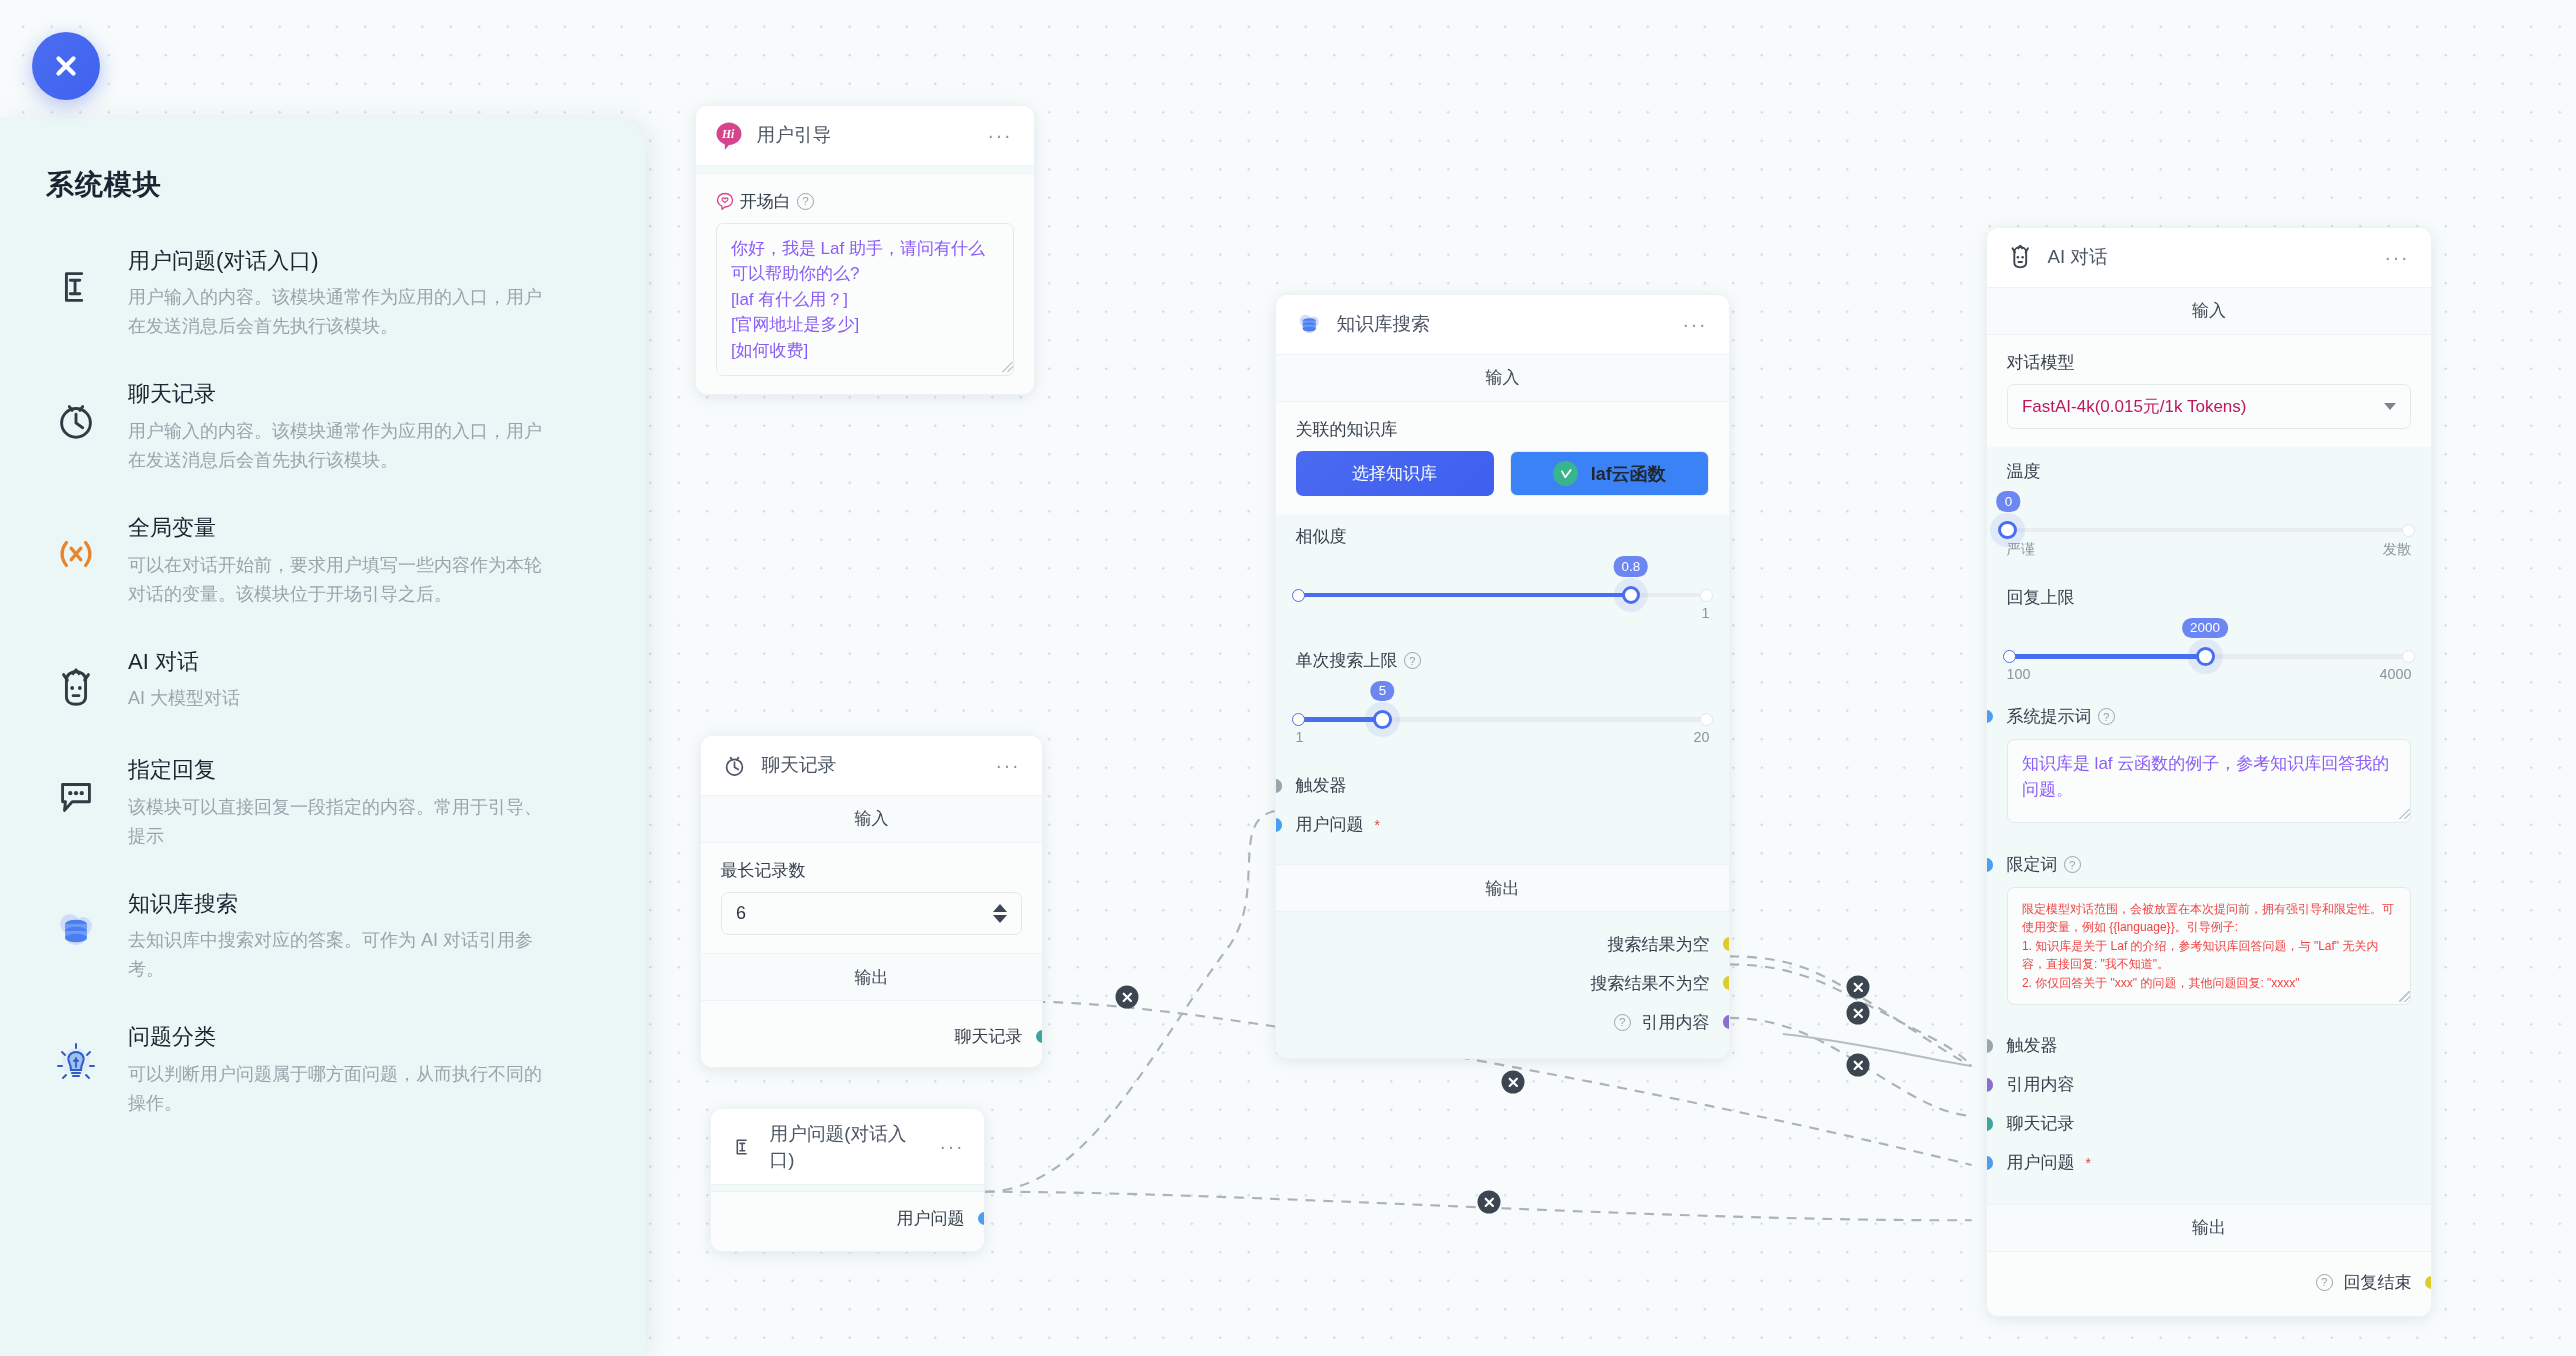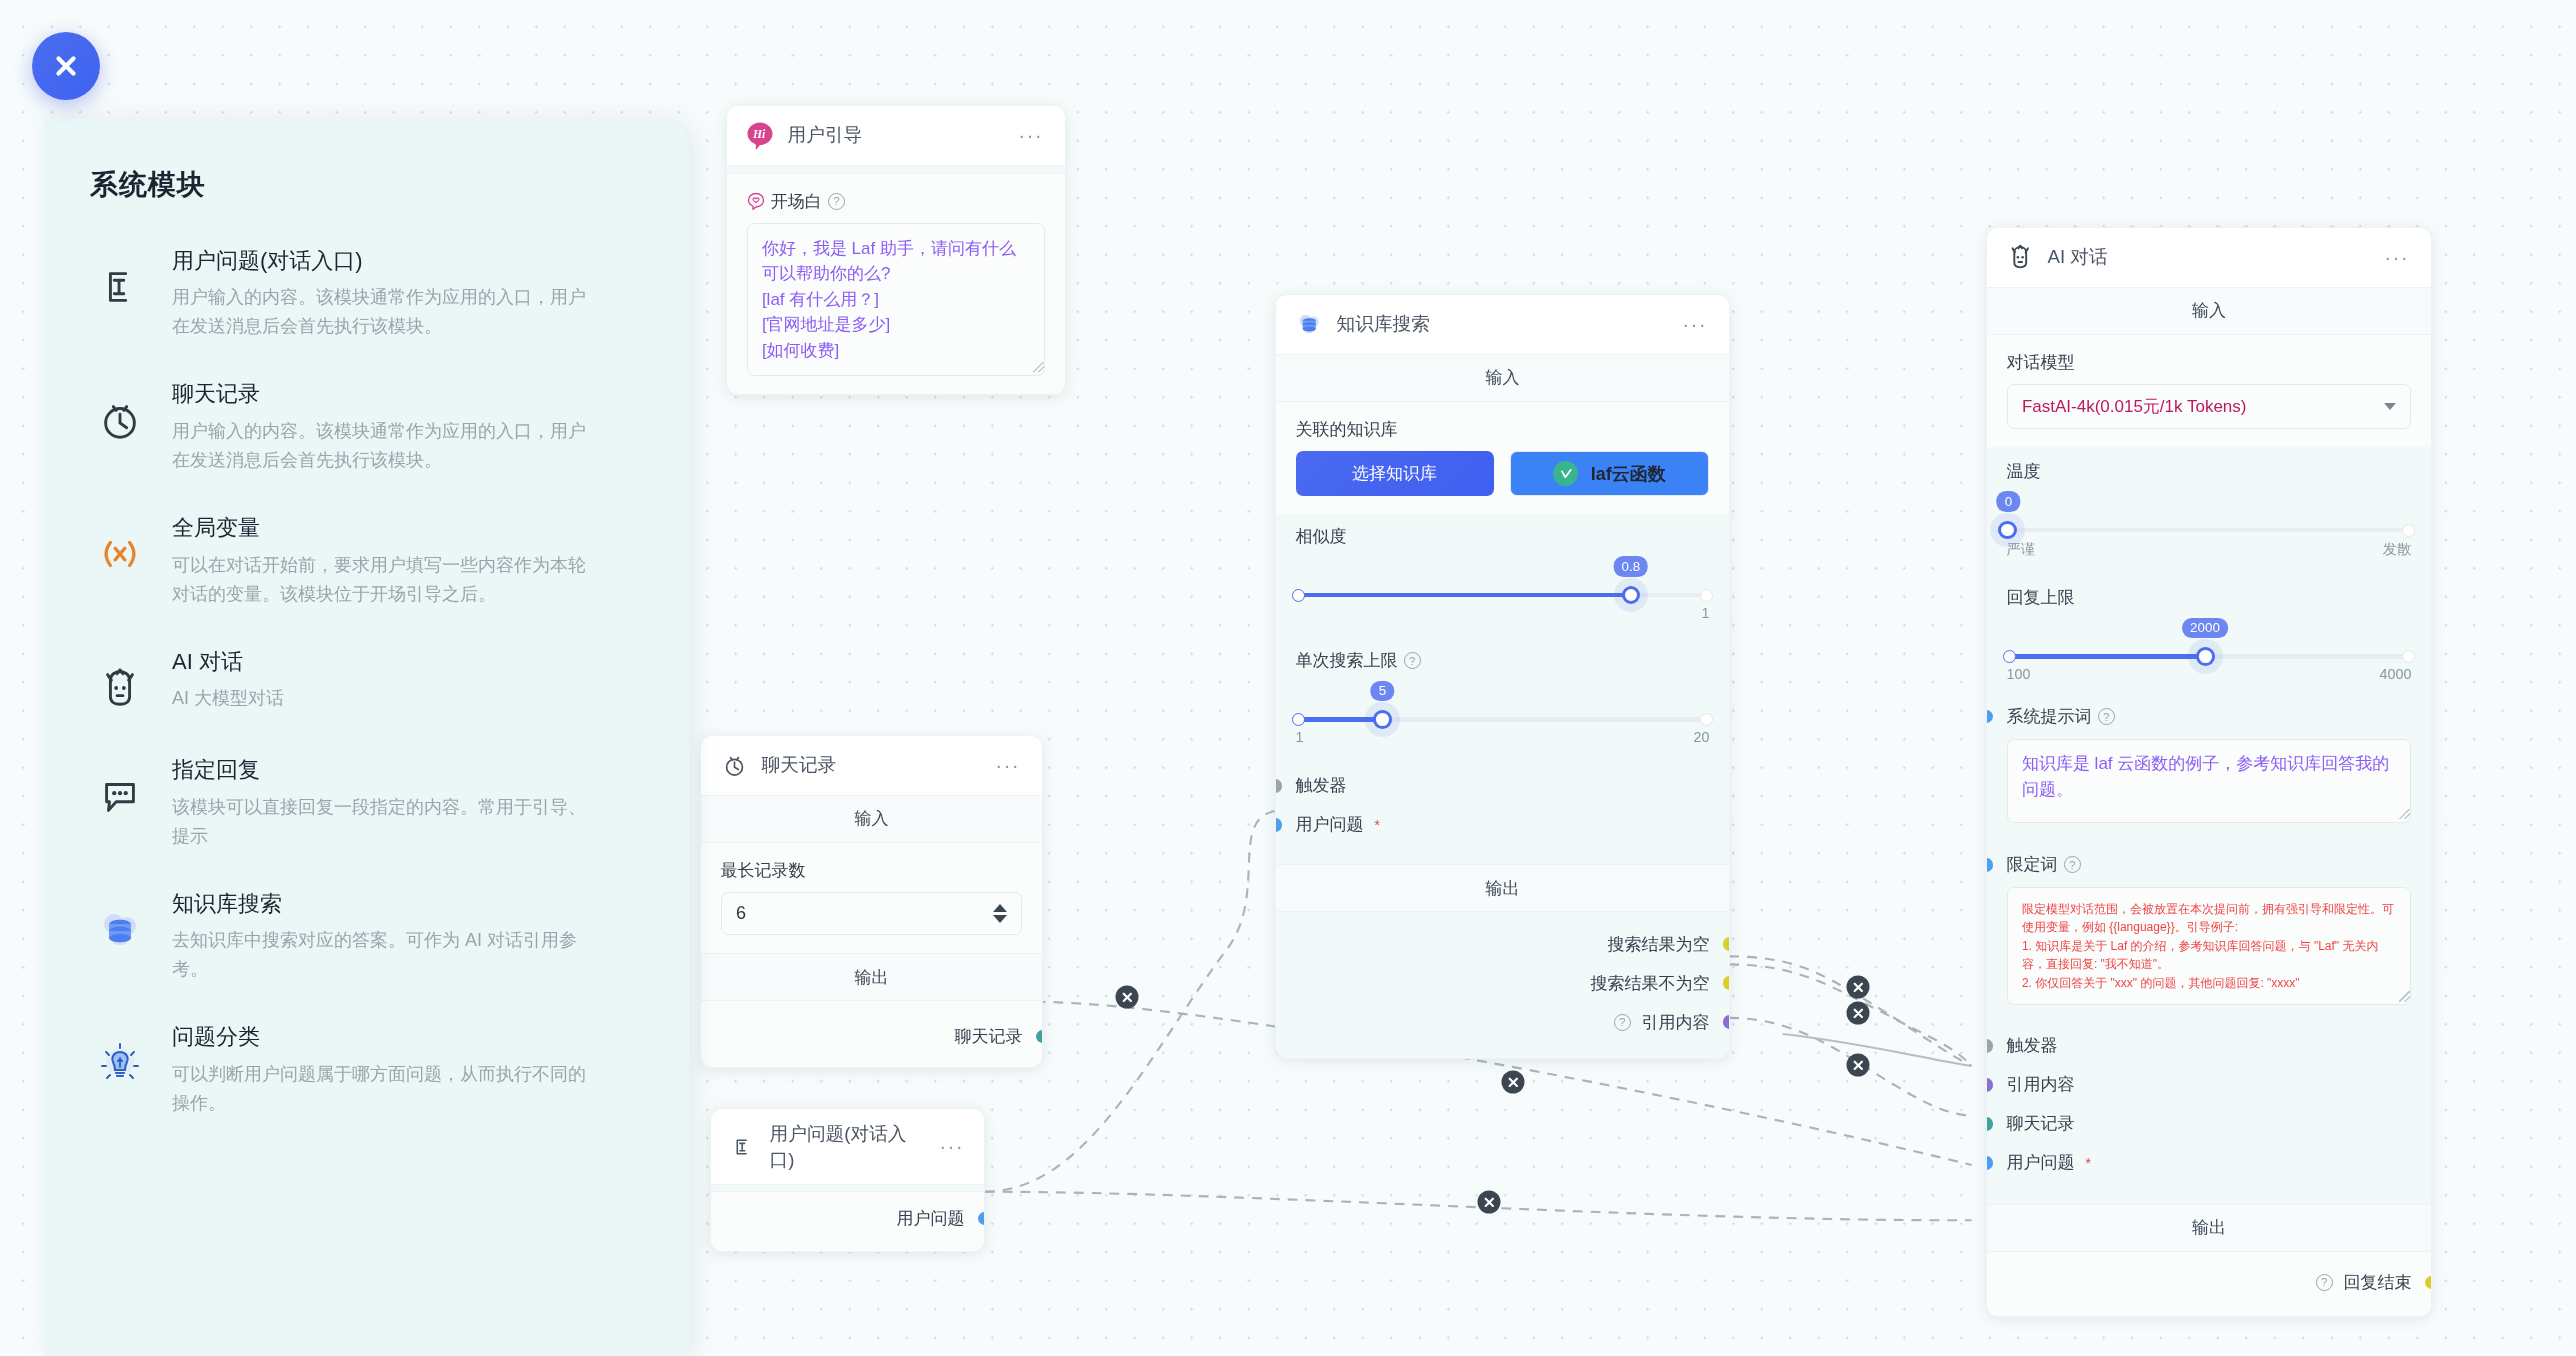--- a/index.html
+++ b/index.html
@@ -30,21 +30,20 @@
   
   .sidebar {
     position: absolute; left: 0; top: 118px;
     width: 645px; height: 1239px;
     background: #eaf7f6;
     border-radius: 0 30px 0 0;
     box-shadow: 5.3px 0 23px rgba(120,140,150,.14);
     padding: 48px 46px 0 46px;
     overflow: hidden;
     z-index: 30;
-    margin-left: 44px;
   }
   .sidebar-title {
     font-size: 28px; font-weight: bold; color: #1b2430;
     letter-spacing: 0.9px;
     margin-bottom: 41px;
   }
   .mod-item {
     display: flex; align-items: flex-start; gap: 23px;
     margin-bottom: 37px; cursor: pointer;
   }
@@ -362,21 +361,21 @@
         <path d="M24 18 V27 M22 21 L24 19 L26 21" stroke="#2f5fc0" stroke-width="1.8" fill="none" stroke-linecap="round"></path>
       </svg>
     </div>
     <div class="mod-texts">
       <div class="mod-name">问题分类</div>
       <div class="mod-desc">可以判断用户问题属于哪方面问题，从而执行不同的操作。</div>
     </div>
   </div>
 </div>
 
-<div class="node" style="left:726px; top:105px; width:340px;">
+<div class="node" style="left:695px; top:105px; width:340px;">
   <div class="node-head">
     <span class="nh-icon">
       <svg viewBox="0 0 36 36" width="30" height="30">
           <path d="M18 3 C26 3 33 9 33 16.5 C33 24 26 30 18 30 L13 36 L13 29.3 C7 27 3 22 3 16.5 C3 9 10 3 18 3Z" fill="#d6448e"></path>
           <text x="17" y="22" font-size="14" font-style="italic" font-weight="bold" fill="#fff" text-anchor="middle" font-family="Liberation Serif, serif">Hi</text>
         </svg>
     </span>
     <span class="nh-title">用户引导</span>
     <span class="dots">···</span>
   </div>

